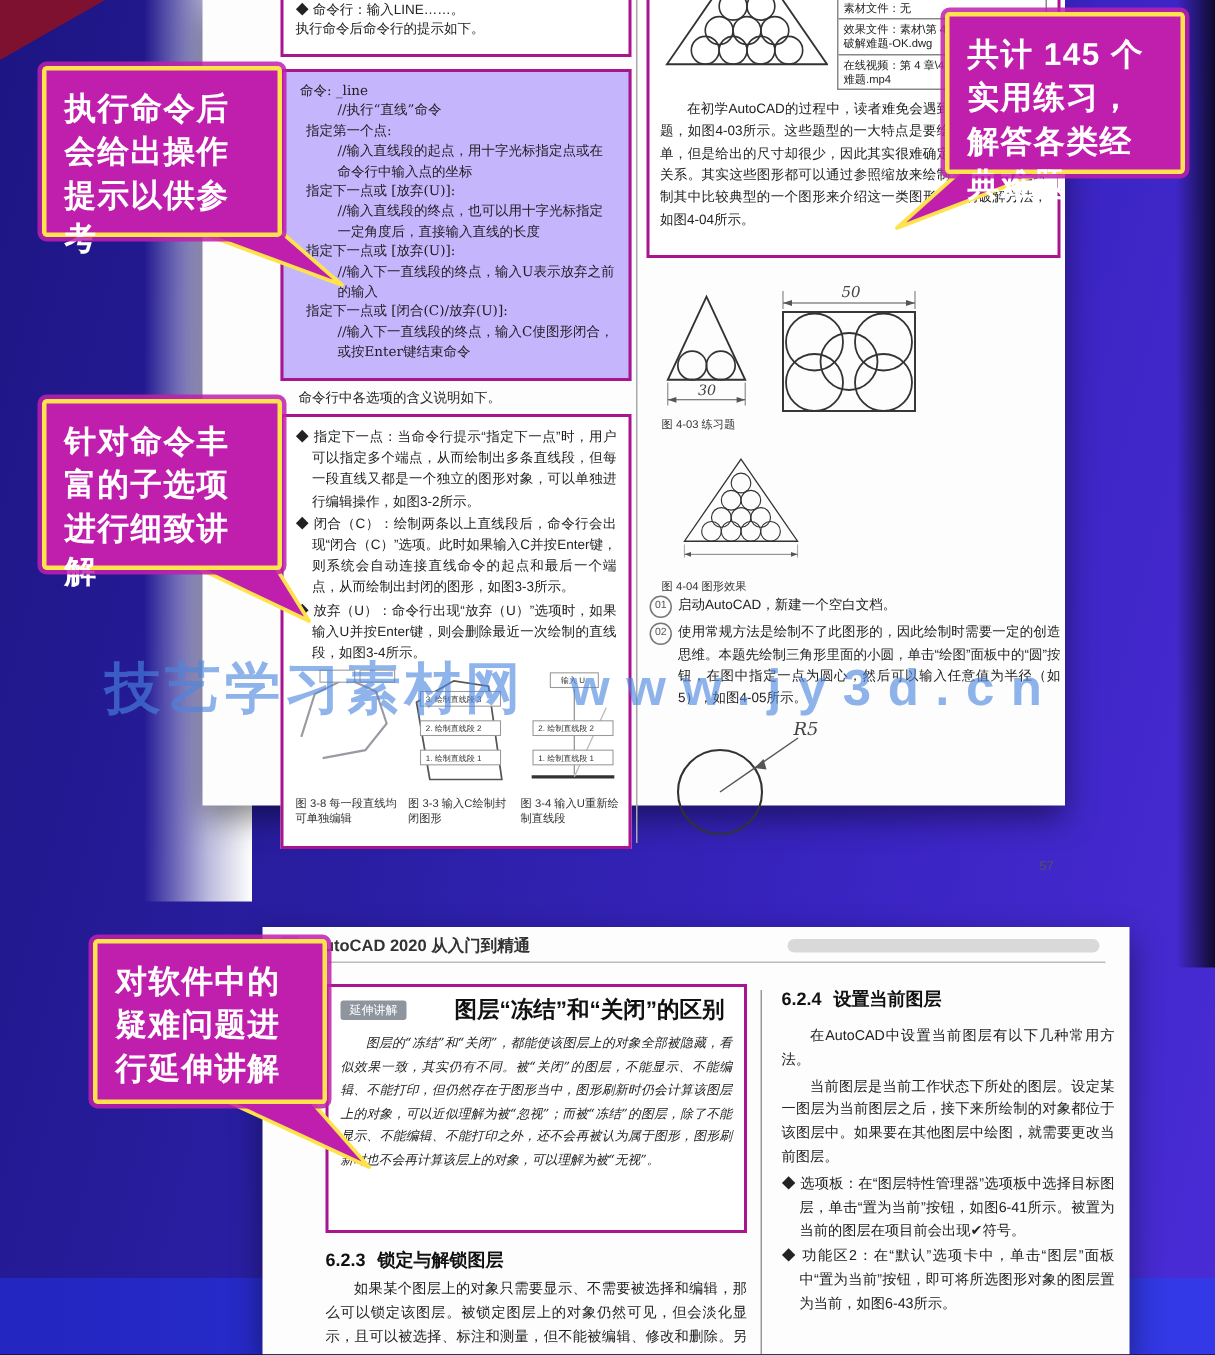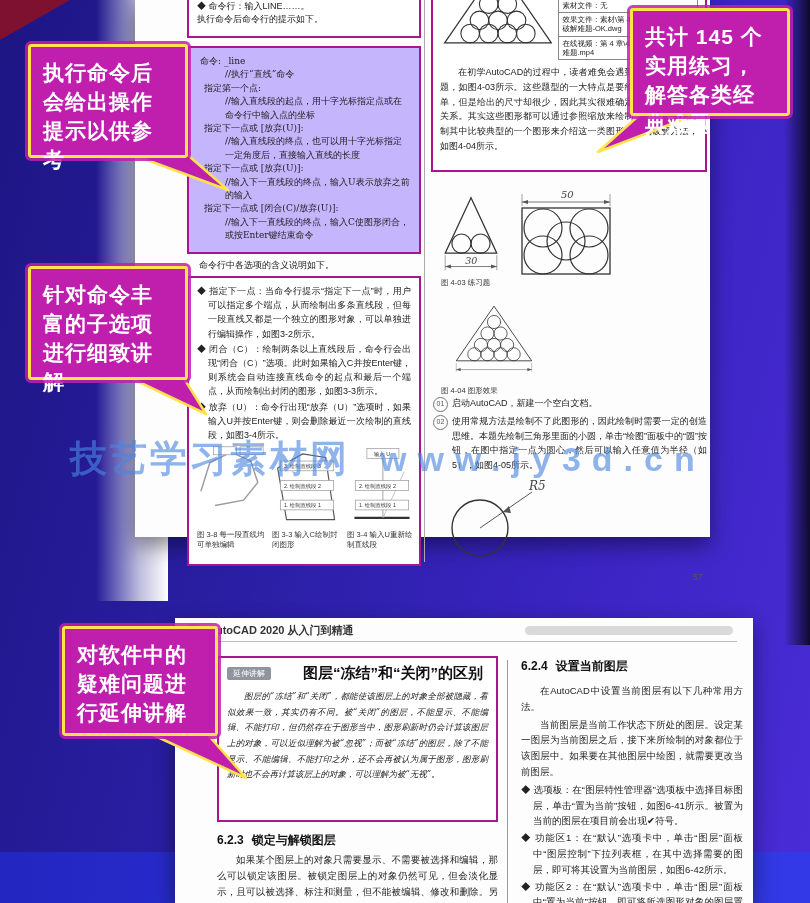--- a/index.html
+++ b/index.html
@@ -286,21 +286,20 @@
     </div>
     <div class="secbody" style="left:42px;top:234px;width:281px;">如果某个图层上的对象只需要显示、不需要被选择和编辑，那么可以锁定该图层。被锁定图层上的对象仍然可见，但会淡化显示，且可以被选择、标注和测量，但不能被编辑、修改和删除。另外还可以在该层上添加新的图形对象。因此使用AutoCAD绘图时，可以将中心线、辅</div>
 
     <div class="col2r">
       <div class="sechead2">
         <span class="num">6.2.4</span><span>设置当前图层</span>
       </div>
       <p class="para">在AutoCAD中设置当前图层有以下几种常用方法。</p>
       <p class="para">当前图层是当前工作状态下所处的图层。设定某一图层为当前图层之后，接下来所绘制的对象都位于该图层中。如果要在其他图层中绘图，就需要更改当前图层。</p>
       <p class="blt">◆ 选项板：在“图层特性管理器”选项板中选择目标图层，单击“置为当前”按钮，如图6-41所示。被置为当前的图层在项目前会出现✔符号。</p>
-      <p class="blt">◆ 功能区1：在“默认”选项卡中，单击“图层”面板中“图层控制”下拉列表框，在其中选择需要的图层，即可将其设置为当前图层，如图6-42所示。</p>
       <p class="blt">◆ 功能区2：在“默认”选项卡中，单击“图层”面板中“置为当前”按钮，即可将所选图形对象的图层置为当前，如图6-43所示。</p>
 
     </div>
   </div>
 
   <div class="watermark">
     <span class="wm-site">技艺学习素材网</span>
     <span class="wm-url">www.jy3d.cn</span>
   </div>
 

